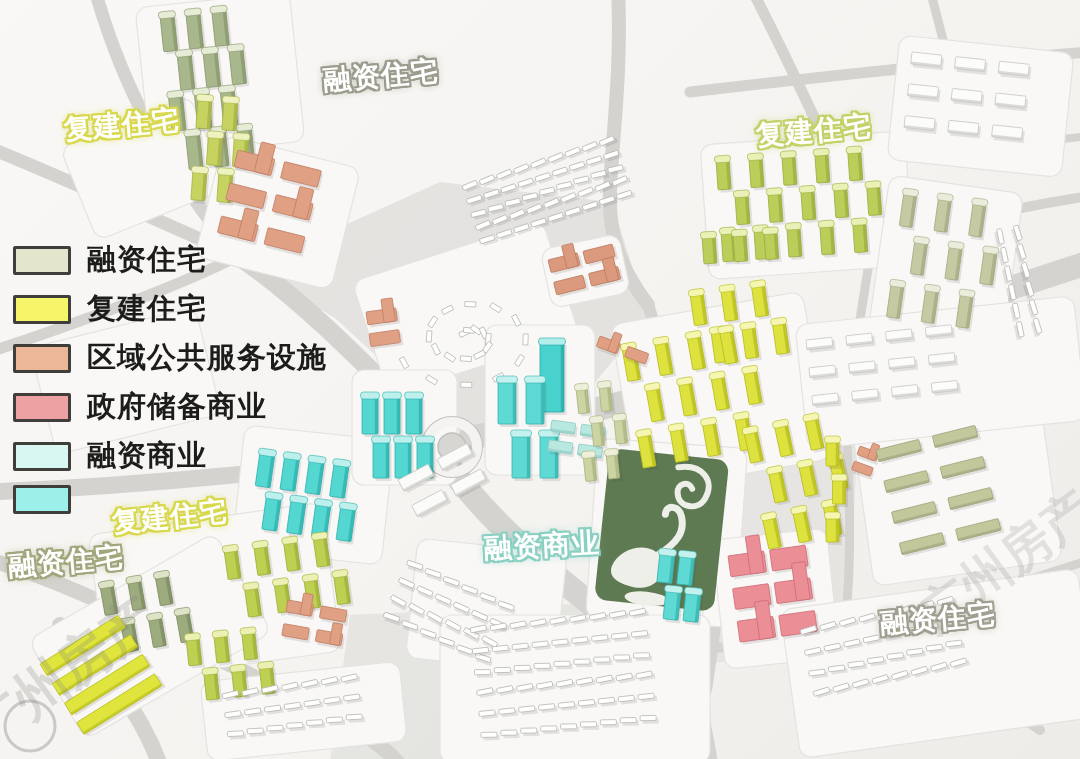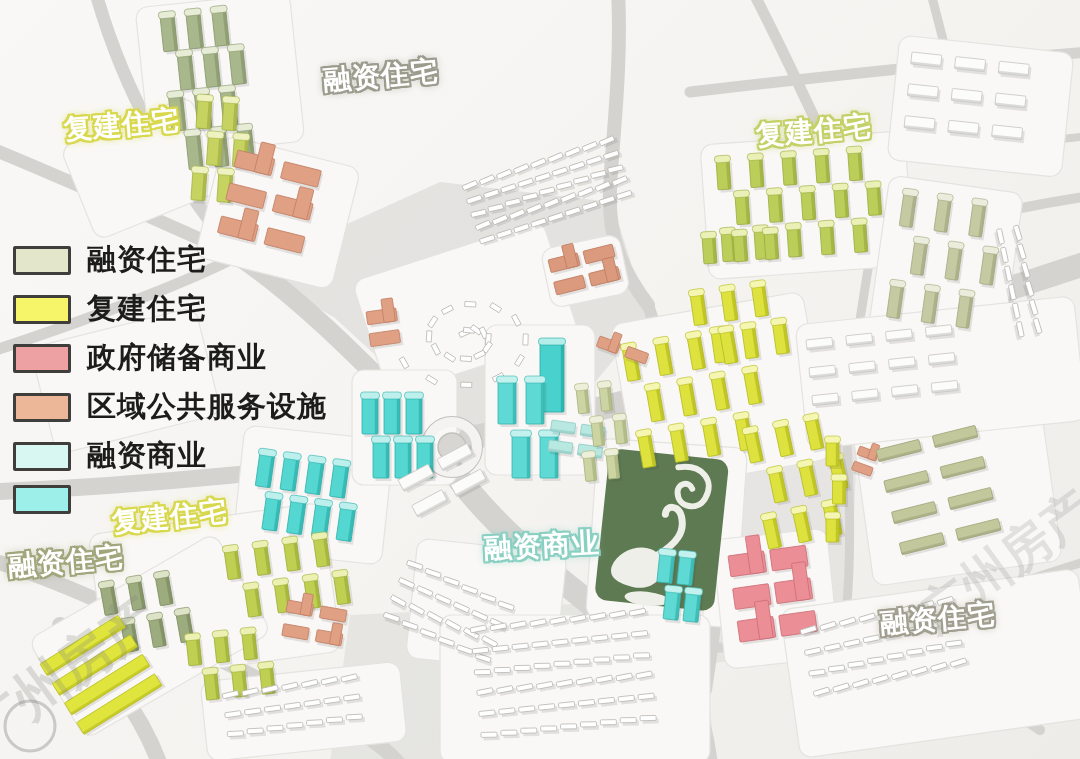--- a/index.html
+++ b/index.html
@@ -1694,26 +1694,26 @@
   <div id="legend">
       <div class="legend-row">
         <span class="legend-swatch" style="background: rgb(227, 230, 203);"></span>
         <span class="legend-label">融资住宅</span>
       </div>
       <div class="legend-row">
         <span class="legend-swatch" style="background: rgb(246, 244, 104);"></span>
         <span class="legend-label">复建住宅</span>
       </div>
       <div class="legend-row">
+        <span class="legend-swatch" style="background: rgb(236, 182, 152);"></span>
+        <span class="legend-label">区域公共服务设施</span>
+      </div>
+      <div class="legend-row">
         <span class="legend-swatch" style="background: rgb(237, 161, 163);"></span>
         <span class="legend-label">政府储备商业</span>
-      </div>
-      <div class="legend-row">
-        <span class="legend-swatch" style="background: rgb(236, 182, 152);"></span>
-        <span class="legend-label">区域公共服务设施</span>
       </div>
       <div class="legend-row">
         <span class="legend-swatch" style="background: rgb(216, 247, 243);"></span>
         <span class="legend-label">融资商业</span>
       </div>
       <div class="legend-row">
         <span class="legend-swatch" style="background: rgb(157, 240, 234);"></span>
       </div>
     </div>
 

